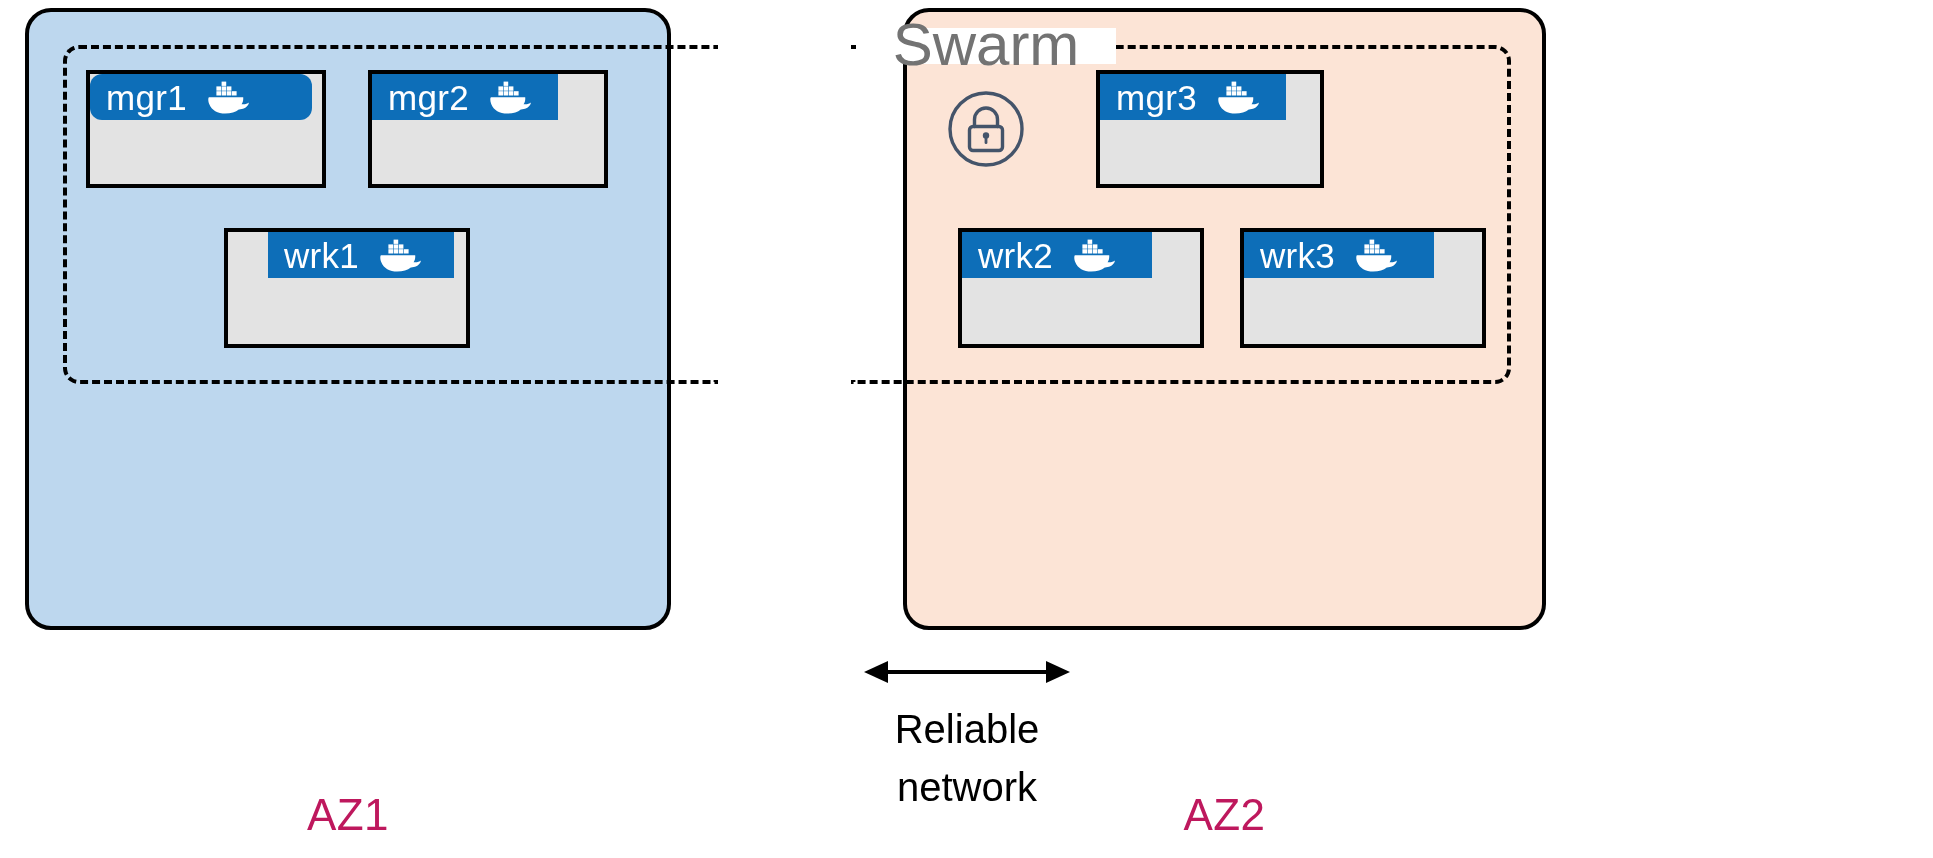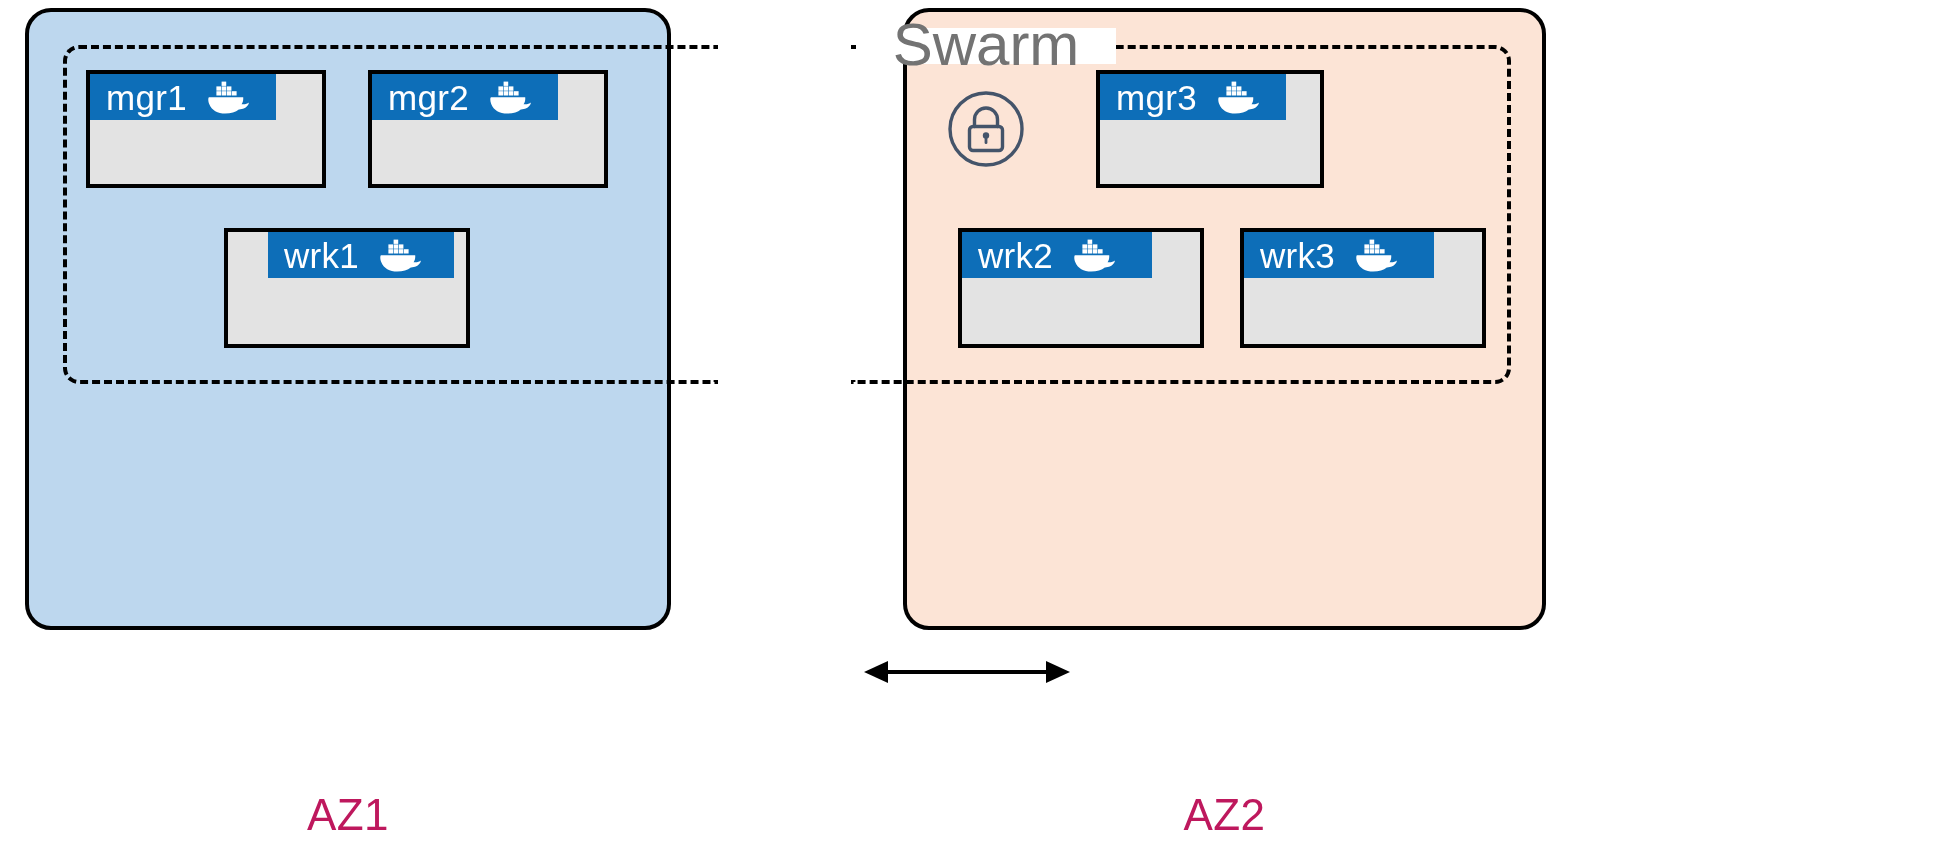--- a/index.html
+++ b/index.html
@@ -46,21 +46,21 @@
   .node{position:absolute;background:#e3e3e3;border:4px solid #000000;
         box-sizing:border-box;}
   .node-header{position:absolute;left:0;top:0;height:46px;background:#0d6eb8;
         display:flex;align-items:center;box-sizing:border-box;padding:0 10px 0 16px;}
   .node-name{color:#ffffff;font-size:35px;line-height:35px;white-space:nowrap;
         letter-spacing:.3px;}
   .whale{margin-left:18px;width:46px;height:34px;flex:0 0 auto;}
 
   
   #n-mgr1{left:86px; top:70px;  width:240px;height:118px;}
-  #n-mgr1 .node-header{width:186px;}
+  #n-mgr1 .node-header{width:222px;border-radius:12px;}
   #n-mgr2{left:368px;top:70px;  width:240px;height:118px;}
   #n-mgr2 .node-header{width:186px;}
   #n-wrk1{left:224px;top:228px; width:246px;height:120px;}
   #n-wrk1 .node-header{width:186px;margin-left:40px;}
   #n-mgr3{left:1096px;top:70px; width:228px;height:118px;}
   #n-mgr3 .node-header{width:186px;}
   #n-wrk2{left:958px;top:228px; width:246px;height:120px;}
   #n-wrk2 .node-header{width:190px;}
   #n-wrk3{left:1240px;top:228px;width:246px;height:120px;}
   #n-wrk3 .node-header{width:190px;}
@@ -206,17 +206,21 @@
         </g>
       </svg>
     </div>
   </div>
 
   <svg id="net-arrow" viewBox="0 0 210 48">
     <line x1="22" y1="24" x2="188" y2="24" stroke="#000000" stroke-width="4"></line>
     <polygon points="2,24 26,13 26,35" fill="#000000"></polygon>
     <polygon points="208,24 184,13 184,35" fill="#000000"></polygon>
   </svg>
+  <div id="net-caption">
+    <span class="net-line">Reliable</span>
+    <span class="net-line">network</span>
+  </div>
 
   <div class="az-label" id="az1-label">AZ1</div>
   <div class="az-label" id="az2-label">AZ2</div>
 
 </div>
 
 </body></html>

